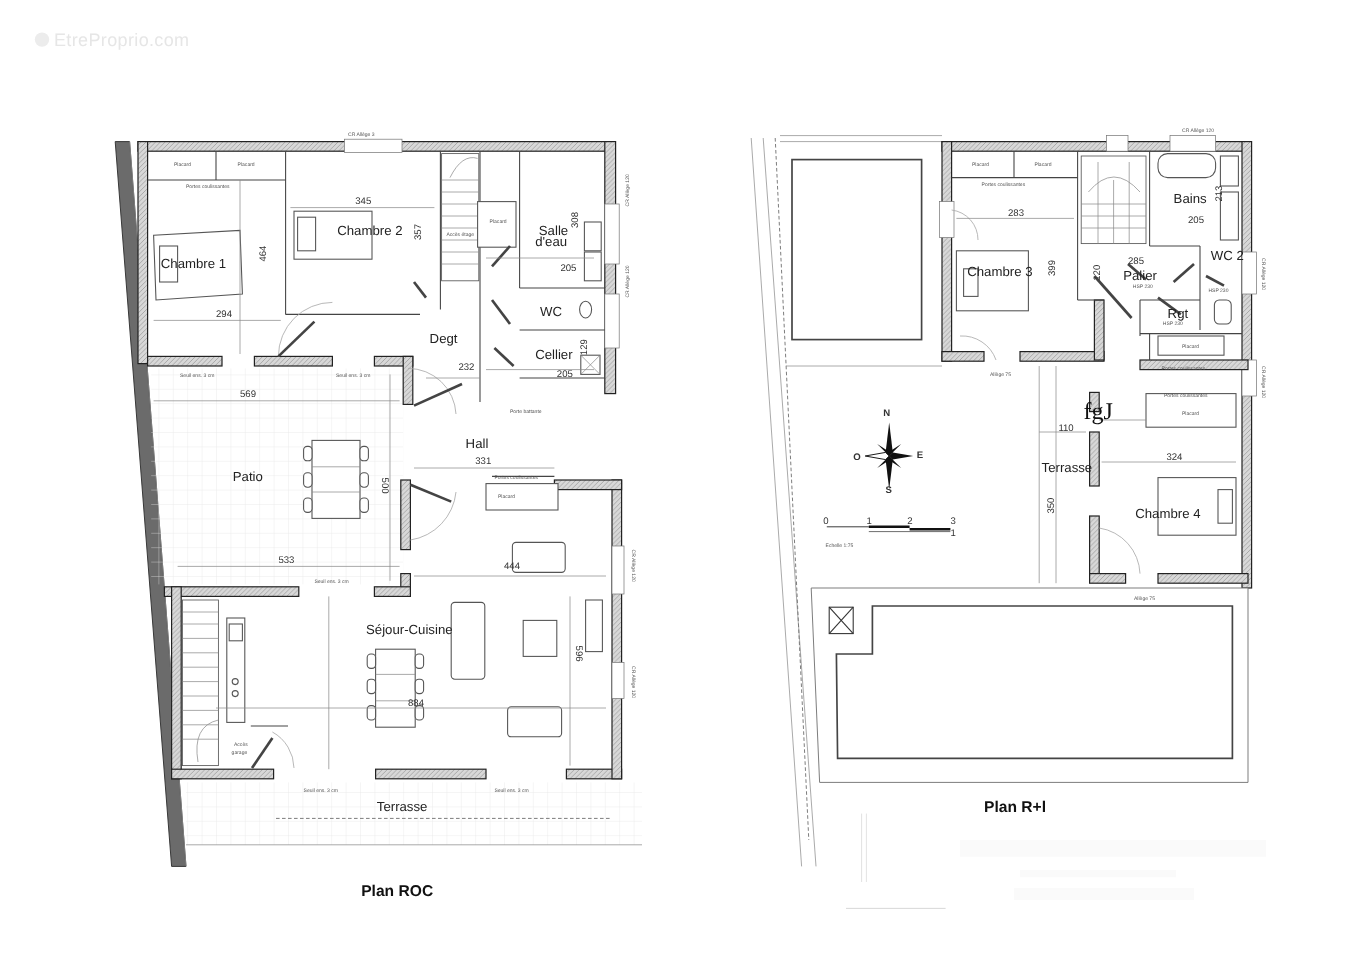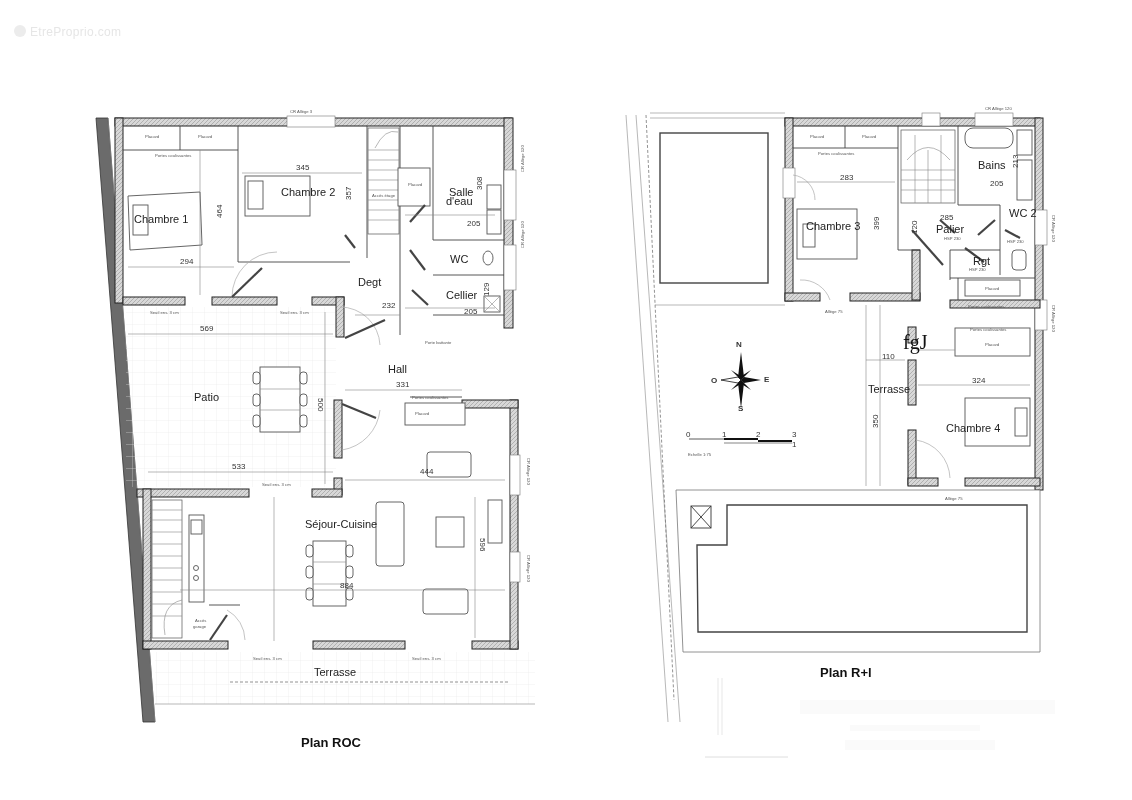--- a/index.html
+++ b/index.html
@@ -1,17 +1,17 @@
 <!DOCTYPE html>
 <html><head>
 <meta charset="utf-8">
 <style>
   html, body { margin: 0; padding: 0; background: #ffffff; }
   body { width: 1132px; height: 800px; position: relative; overflow: hidden; font-family: "Liberation Sans", sans-serif; }
-  .watermark { position: absolute; left: 14px; top: 25px; font-size: 12px; color: #e6e6e6; letter-spacing: 0.3px; }
+  .watermark { position: absolute; left: 29px; top: 25px; font-size: 15px; color: #e6e6e6; letter-spacing: 0.3px; }
   .watermark .wm-icon { display: inline-block; width: 12px; height: 12px; border-radius: 50%; background: #ececec; vertical-align: -1px; margin-right: 4px; }
   svg.plan { position: absolute; left: 0; top: 0; }
   .thin { fill: none; stroke: #444; stroke-width: 0.9; }
   .xthin { fill: none; stroke: #888; stroke-width: 0.6; }
   .dash { fill: none; stroke: #777; stroke-width: 0.8; stroke-dasharray: 3 2; }
   .furn { fill: #fff; stroke: #555; stroke-width: 0.9; }
   .door { fill: none; stroke: #aaa; stroke-width: 0.7; }
   .leaf { stroke: #444; stroke-width: 2.2; }
   .room { font-family: "Liberation Sans", sans-serif; font-size: 11px; fill: #222; }
   .dim { font-family: "Liberation Sans", sans-serif; font-size: 8px; fill: #333; }

